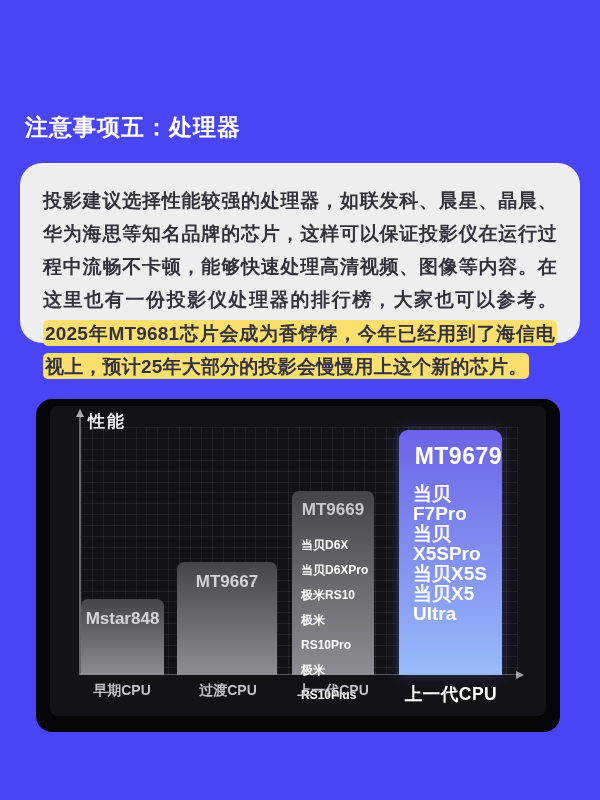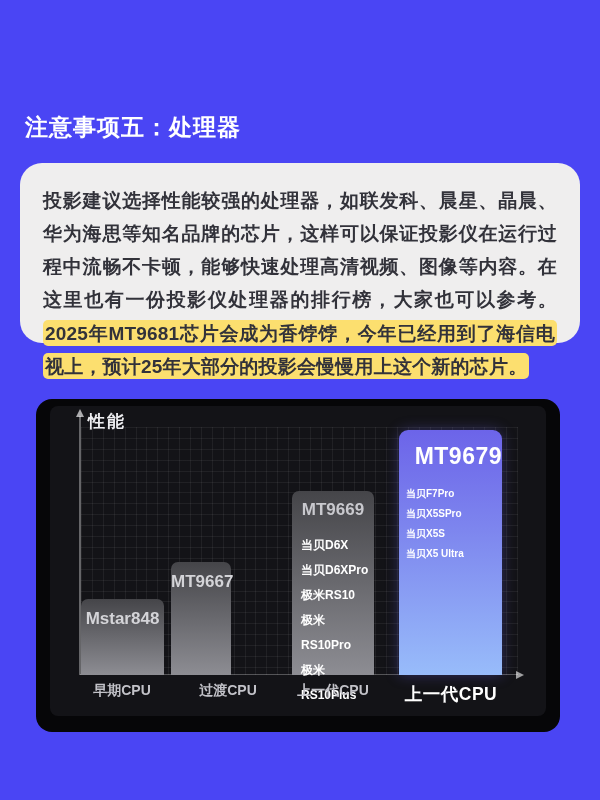--- a/index.html
+++ b/index.html
@@ -70,35 +70,35 @@
   .bar-gray{
     background:linear-gradient(180deg,#454549 0%, #8d8d93 100%);
     border-radius:7px 7px 0 0;
   }
   .bar-blue{
     background:linear-gradient(180deg,#6c64e9 0%, #7d85ee 40%, #98bcfa 100%);
     border-radius:9px 9px 0 0;
     box-shadow:0 0 14px rgba(108,100,233,0.35);
   }
   .bar1{left:31px; width:83px;}
-  .bar2{left:121px; width:60px;}
+  .bar2{left:127px; width:100px;}
   .bar3{left:242px; width:82px;}
   .bar4{left:349px; width:103px;}
   .chip-label{text-align:center; font-weight:700; margin-top:10px; font-size:17px; color:#d4d4d8;}
   .bar3 .chip-label{color:#c9c9ce; margin-top:9px;}
   .bar4 .chip-label{
     text-align:right; padding-left:11px; margin-top:13px;
     font-size:23px; font-weight:800; color:#ffffff; letter-spacing:0.5px;
   }
   .products{
     margin-top:13px; padding-left:9px; text-align:left;
     font-size:12px; font-weight:700; color:#ffffff; line-height:25px;
     white-space:pre-line;
   }
-  .bar4 .products{padding-left:7px; font-size:10px; line-height:20px; margin-top:14px;}
+  .bar4 .products{padding-left:14px; font-size:19px; line-height:20px; margin-top:14px;}
   .cat{
     position:absolute; top:276px; transform:translateX(-50%);
     font-size:14px; font-weight:600; color:#c2c2c8; white-space:nowrap;
   }
   .cat1{left:72px;} .cat2{left:178px;} .cat3{left:283px;}
   .cat4{left:401px; font-size:17.5px; font-weight:800; color:#ffffff; letter-spacing:0.5px;}
 </style>
 </head>
 <body>
 

